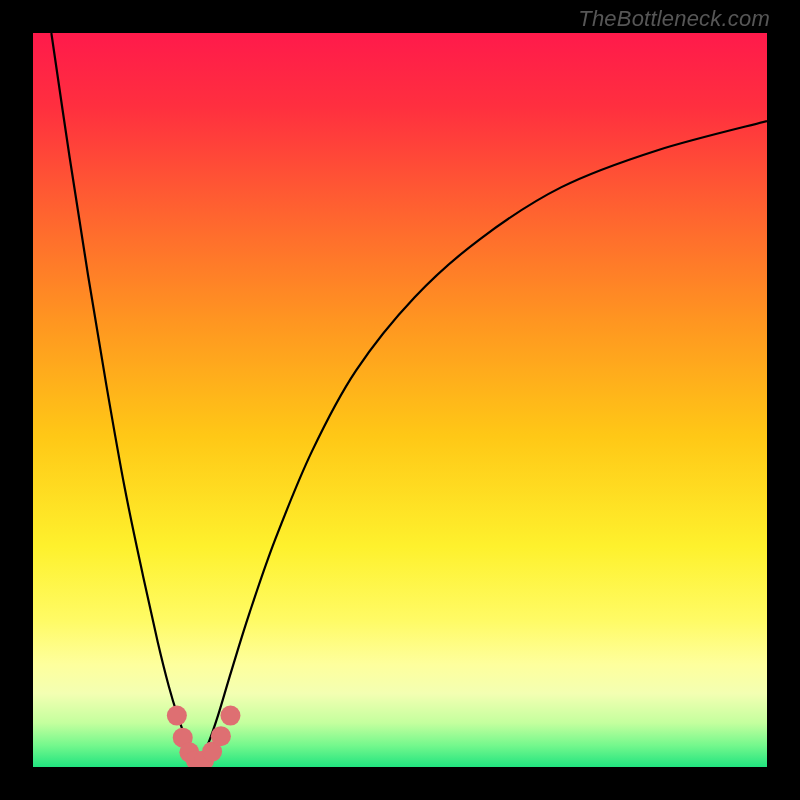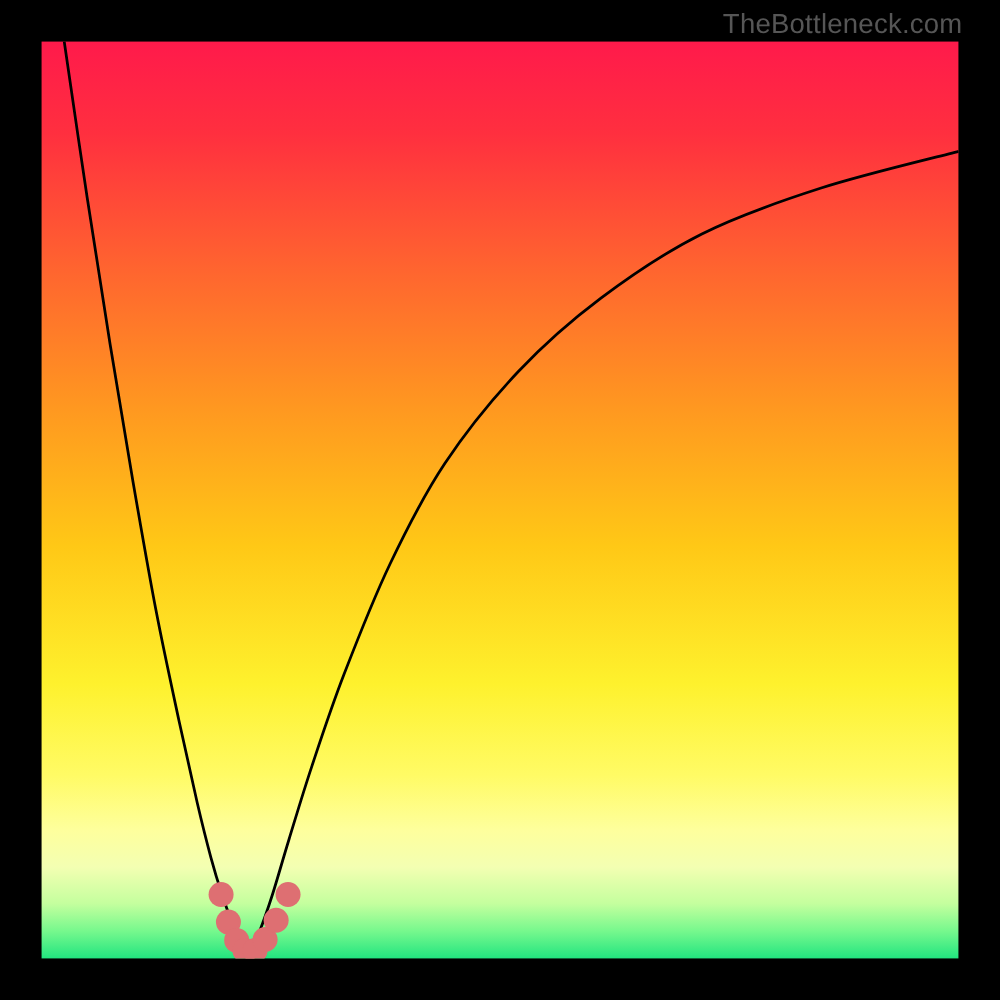--- a/index.html
+++ b/index.html
@@ -27,20 +27,21 @@
     overflow: hidden;
   }
   .watermark {
     position: absolute;
     top: 6px;
     right: 30px;
     font-size: 22px;
     font-weight: 500;
     color: #565656;
     letter-spacing: 0.2px;
+    font-style: italic;
   }
   svg { display: block; }
 </style>
 </head>
 <body>
 
 <div class="frame">
 
   <div class="watermark">TheBottleneck.com</div>
 

